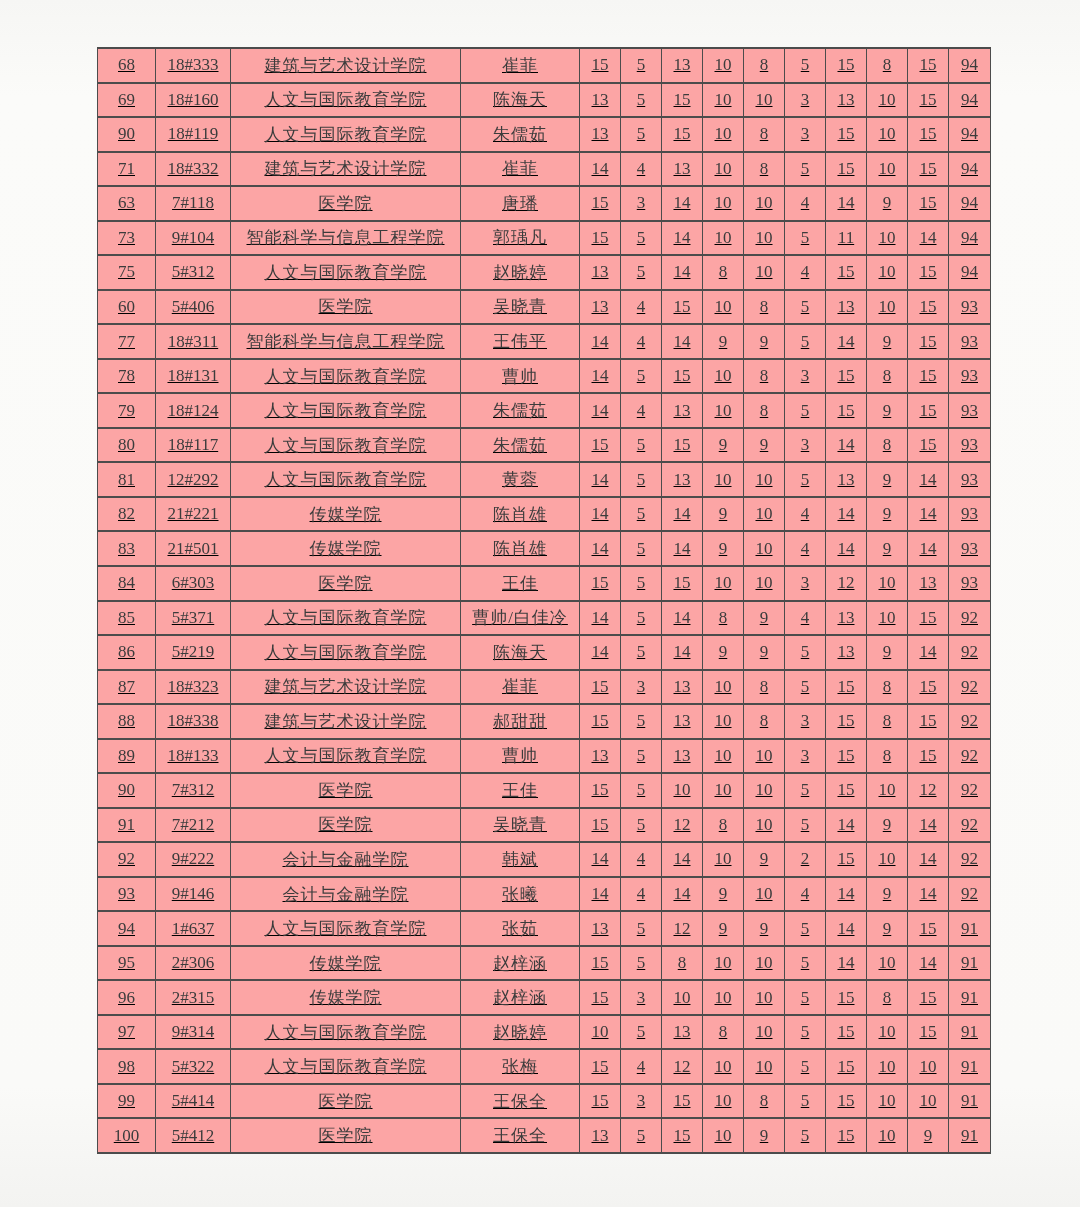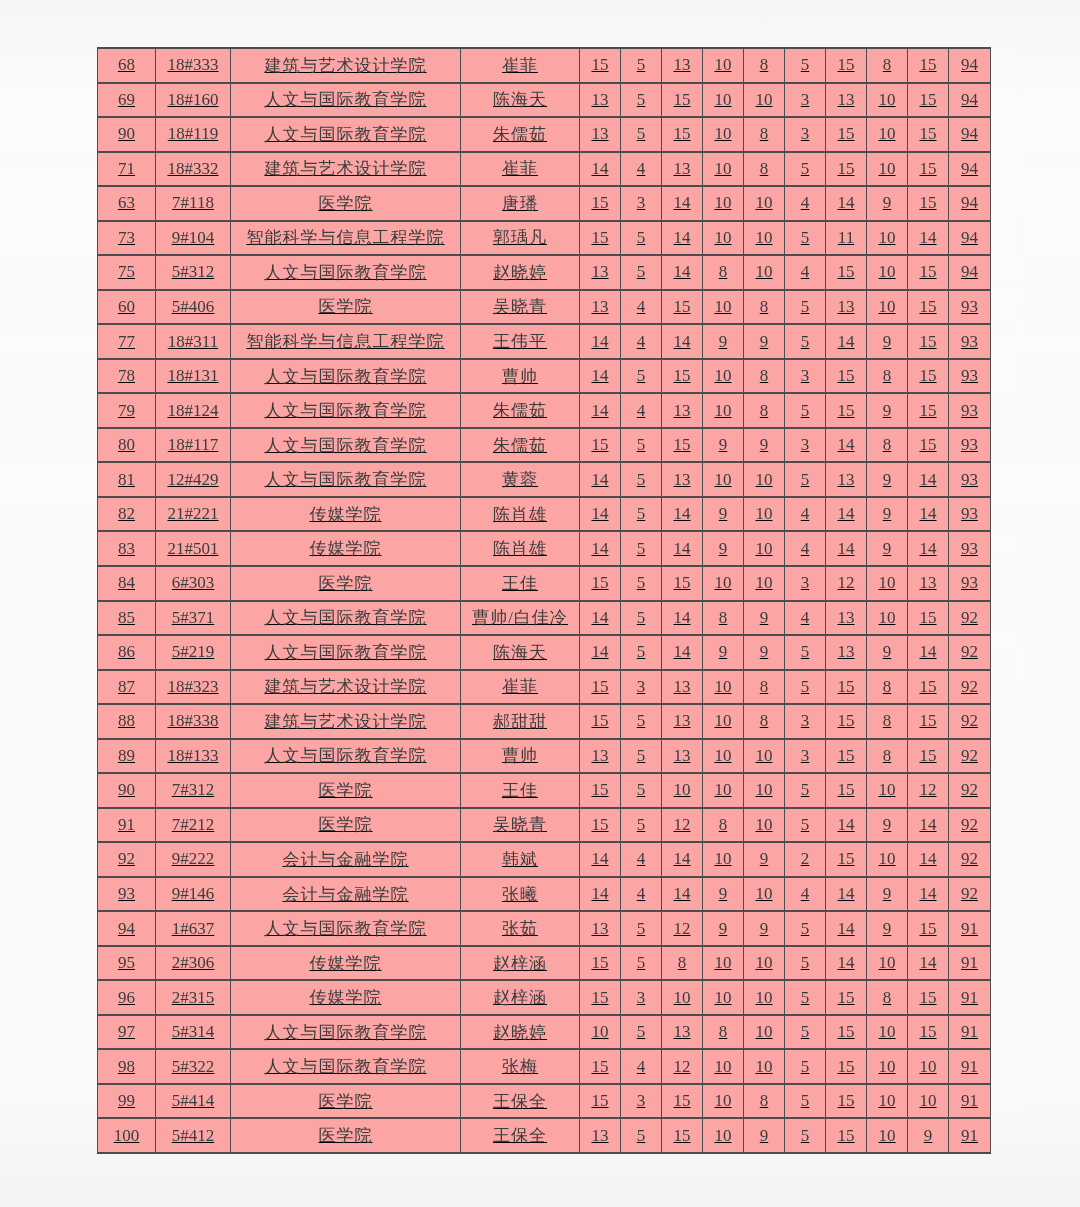--- a/index.html
+++ b/index.html
@@ -259,21 +259,21 @@
           <td class="c-score">9</td>
           <td class="c-score">9</td>
           <td class="c-score">3</td>
           <td class="c-score">14</td>
           <td class="c-score">8</td>
           <td class="c-score">15</td>
           <td class="c-total">93</td>
         </tr>
         <tr>
           <td class="c-no">81</td>
-          <td class="c-room">12#429</td>
+          <td class="c-room">12#292</td>
           <td class="c-college">人文与国际教育学院</td>
           <td class="c-name">黄蓉</td>
           <td class="c-score">14</td>
           <td class="c-score">5</td>
           <td class="c-score">13</td>
           <td class="c-score">10</td>
           <td class="c-score">10</td>
           <td class="c-score">5</td>
           <td class="c-score">13</td>
           <td class="c-score">9</td>
@@ -515,21 +515,21 @@
           <td class="c-score">10</td>
           <td class="c-score">10</td>
           <td class="c-score">5</td>
           <td class="c-score">15</td>
           <td class="c-score">8</td>
           <td class="c-score">15</td>
           <td class="c-total">91</td>
         </tr>
         <tr>
           <td class="c-no">97</td>
-          <td class="c-room">5#314</td>
+          <td class="c-room">9#314</td>
           <td class="c-college">人文与国际教育学院</td>
           <td class="c-name">赵晓婷</td>
           <td class="c-score">10</td>
           <td class="c-score">5</td>
           <td class="c-score">13</td>
           <td class="c-score">8</td>
           <td class="c-score">10</td>
           <td class="c-score">5</td>
           <td class="c-score">15</td>
           <td class="c-score">10</td>

